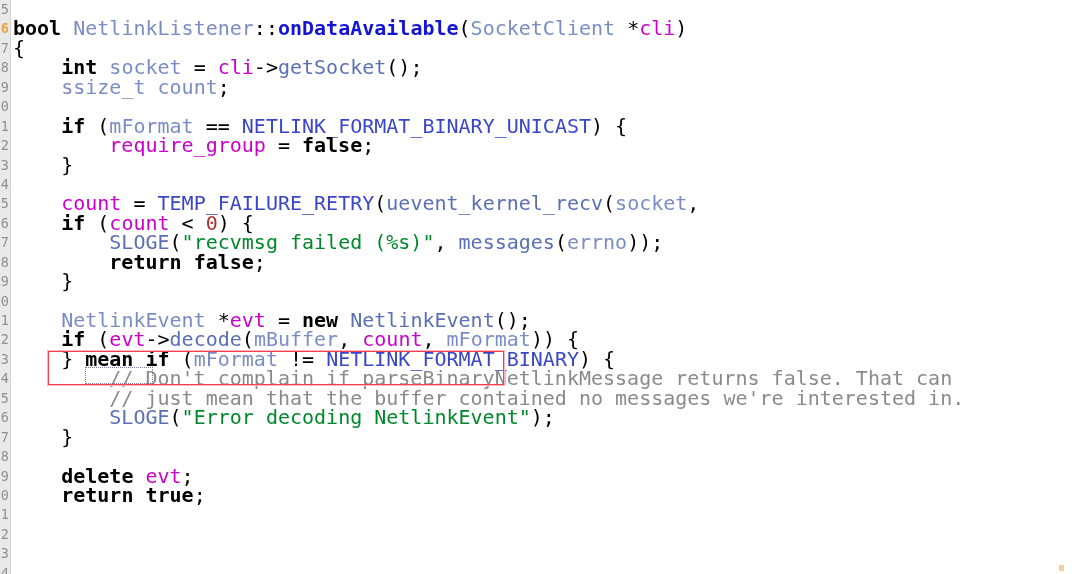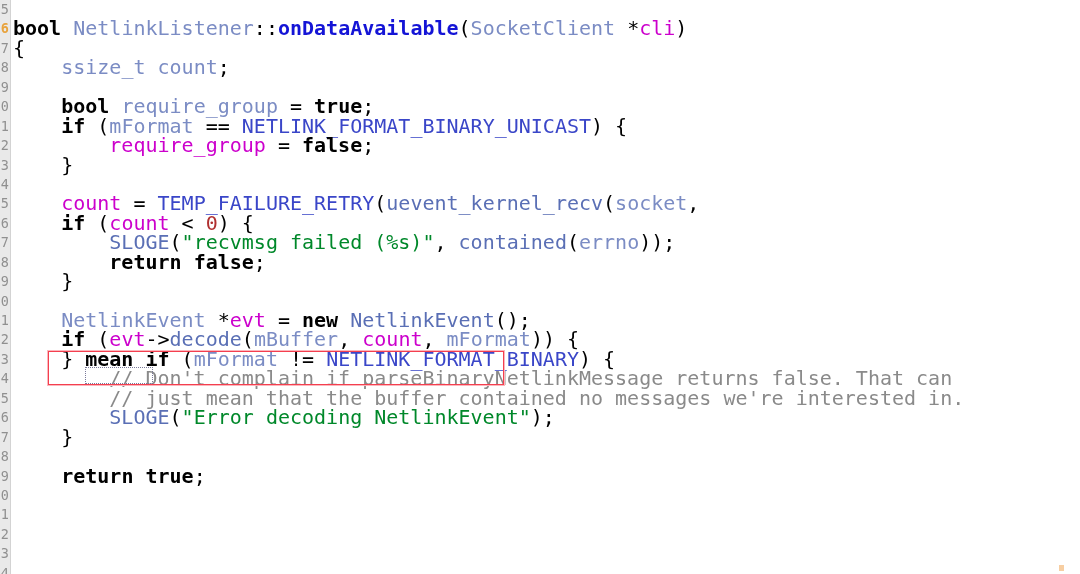--- a/index.html
+++ b/index.html
@@ -155,41 +155,42 @@
       <div class="gline">1</div>
       <div class="gline">2</div>
       <div class="gline">3</div>
       <div class="gline">4</div>
     </div>
 
   <div id="code">
       <div class="cline">&nbsp;</div>
       <div class="cline"><span class="kw">bool</span><span class="pun"> </span><span class="typ">NetlinkListener</span><span class="pun">::</span><span class="fnb">onDataAvailable</span><span class="pun">(</span><span class="typ">SocketClient</span><span class="pun"> *</span><span class="var">cli</span><span class="pun">)</span></div>
       <div class="cline"><span class="pun">{</span></div>
+      <div class="cline"><span class="pun">    </span><span class="kw">int</span><span class="pun"> </span><span class="typ">socket</span><span class="pun"> = </span><span class="var">cli</span><span class="pun">-&gt;</span><span class="fn">getSocket</span><span class="pun">();</span></div>
       <div class="cline"><span class="pun">    </span><span class="typ">ssize_t</span><span class="pun"> </span><span class="typ">count</span><span class="pun">;</span></div>
       <div class="cline">&nbsp;</div>
-      <div class="cline"><span class="pun">    </span><span class="kw">bool</span><span class="pun"> </span><span class="typ">require_group</span><span class="pun"> = </span><span class="kw">true</span><span class="pun">;</span></div>
       <div class="cline"><span class="pun">    </span><span class="kw">if</span><span class="pun"> (</span><span class="typ">mFormat</span><span class="pun"> == </span><span class="mac">NETLINK_FORMAT_BINARY_UNICAST</span><span class="pun">) {</span></div>
       <div class="cline"><span class="pun">        </span><span class="var">require_group</span><span class="pun"> = </span><span class="kw">false</span><span class="pun">;</span></div>
       <div class="cline"><span class="pun">    }</span></div>
       <div class="cline">&nbsp;</div>
       <div class="cline"><span class="pun">    </span><span class="var">count</span><span class="pun"> = </span><span class="mac">TEMP_FAILURE_RETRY</span><span class="pun">(</span><span class="fn">uevent_kernel_recv</span><span class="pun">(</span><span class="typ">socket</span><span class="pun">,</span></div>
       <div class="cline"><span class="pun">    </span><span class="kw">if</span><span class="pun"> (</span><span class="var">count</span><span class="pun"> &lt; </span><span class="num">0</span><span class="pun">) {</span></div>
-      <div class="cline"><span class="pun">        </span><span class="fn">SLOGE</span><span class="pun">(</span><span class="str">"recvmsg failed (%s)"</span><span class="pun">, </span><span class="fn">contained</span><span class="pun">(</span><span class="typ">errno</span><span class="pun">));</span></div>
+      <div class="cline"><span class="pun">        </span><span class="fn">SLOGE</span><span class="pun">(</span><span class="str">"recvmsg failed (%s)"</span><span class="pun">, </span><span class="fn">messages</span><span class="pun">(</span><span class="typ">errno</span><span class="pun">));</span></div>
       <div class="cline"><span class="pun">        </span><span class="kw">return</span><span class="pun"> </span><span class="kw">false</span><span class="pun">;</span></div>
       <div class="cline"><span class="pun">    }</span></div>
       <div class="cline">&nbsp;</div>
       <div class="cline"><span class="pun">    </span><span class="typ">NetlinkEvent</span><span class="pun"> *</span><span class="var">evt</span><span class="pun"> = </span><span class="kw">new</span><span class="pun"> </span><span class="fn">NetlinkEvent</span><span class="pun">();</span></div>
       <div class="cline"><span class="pun">    </span><span class="kw">if</span><span class="pun"> (</span><span class="var">evt</span><span class="pun">-&gt;</span><span class="fn">decode</span><span class="pun">(</span><span class="typ">mBuffer</span><span class="pun">, </span><span class="var">count</span><span class="pun">, </span><span class="typ">mFormat</span><span class="pun">)) {</span></div>
       <div class="cline"><span class="pun">    } </span><span class="kw">mean</span><span class="pun"> </span><span class="kw">if</span><span class="pun"> (</span><span class="typ">mFormat</span><span class="pun"> != </span><span class="mac">NETLINK_FORMAT_BINARY</span><span class="pun">) {</span></div>
       <div class="cline"><span class="pun">        </span><span class="cmt">// Don't complain if parseBinaryNetlinkMessage returns false. That can</span></div>
       <div class="cline"><span class="pun">        </span><span class="cmt">// just mean that the buffer contained no messages we're interested in.</span></div>
       <div class="cline"><span class="pun">        </span><span class="fn">SLOGE</span><span class="pun">(</span><span class="str">"Error decoding NetlinkEvent"</span><span class="pun">);</span></div>
       <div class="cline"><span class="pun">    }</span></div>
       <div class="cline">&nbsp;</div>
+      <div class="cline"><span class="pun">    </span><span class="kw">delete</span><span class="pun"> </span><span class="var">evt</span><span class="pun">;</span></div>
       <div class="cline"><span class="pun">    </span><span class="kw">return</span><span class="pun"> </span><span class="kw">true</span><span class="pun">;</span></div>
     </div>
 
   <div id="annot-box"></div>
   <div id="token-sel"></div>
   <div id="corner-mark"></div>
 
 </div>
 
 </body></html>

